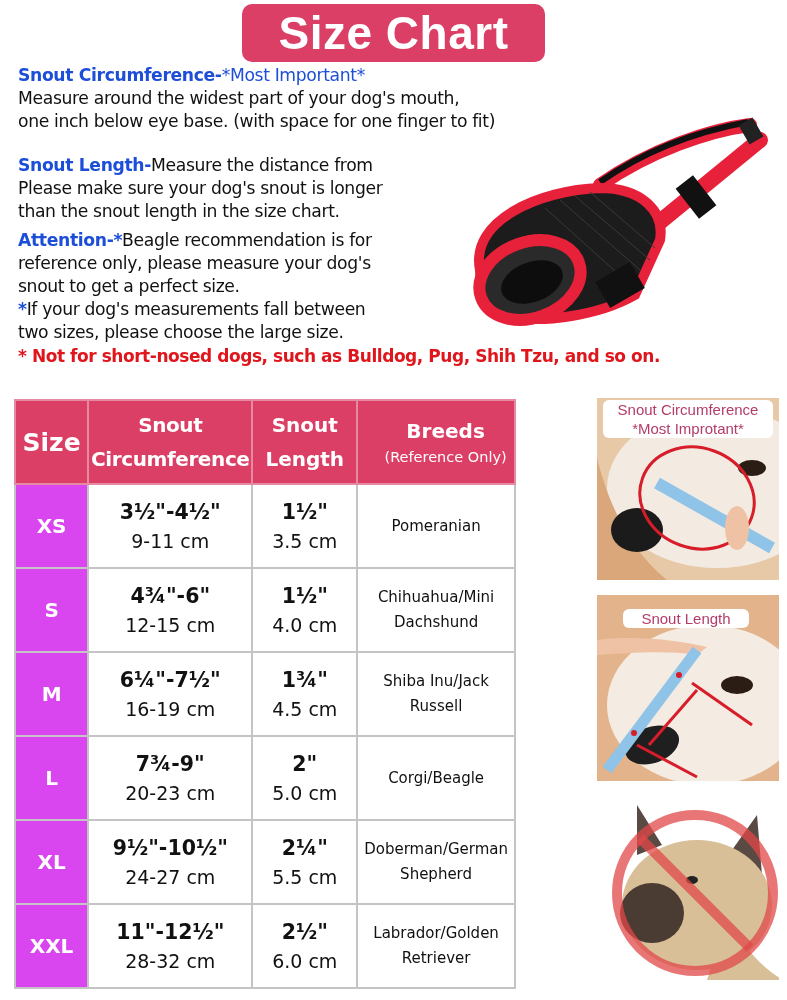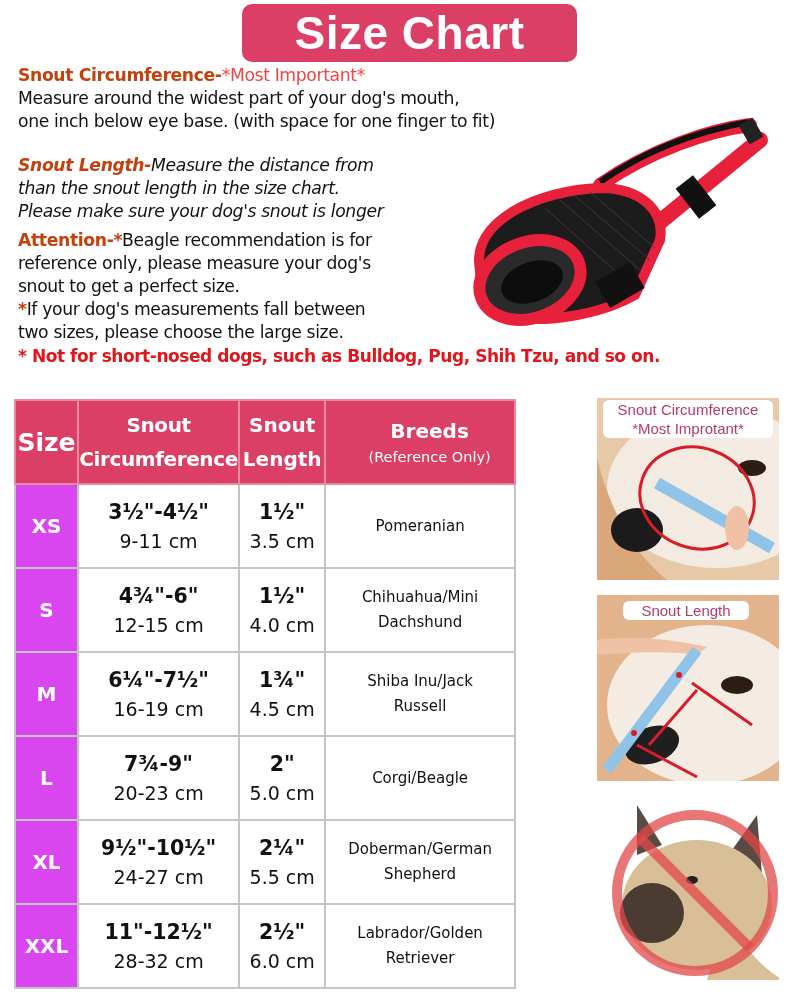--- a/index.html
+++ b/index.html
@@ -1,29 +1,29 @@
 <!DOCTYPE html>
 <html><head>
 <meta charset="utf-8">
 <style>
   * { box-sizing: border-box; margin: 0; padding: 0; }
   html, body { width: 787px; height: 1000px; background: #ffffff; overflow: hidden; }
   body { position: relative; font-family: "DejaVu Sans", "Liberation Sans", sans-serif; color: #111; }
 
   .title-badge {
-    position: absolute; left: 242px; top: 4px; width: 335px; height: 58px;
+    position: absolute; left: 242px; top: 4px; width: 303px; height: 58px;
     background: #dc3f66; border-radius: 10px;
     color: #fff; font-family: "Liberation Sans", sans-serif; font-weight: bold;
     font-size: 46px; line-height: 58px; text-align: center; letter-spacing: 0.5px;
   }
 
   .intro { position: absolute; left: 18px; top: 64px; width: 760px; }
   .intro p { font-size: 17.2px; line-height: 23px; letter-spacing: -0.35px; }
-  .intro .pink { color: #c2410c; font-weight: bold; }
-  .intro .red { color: #ef4444; }
+  .intro .pink { color: #1d4ed8; font-weight: bold; }
+  .intro .red { color: #1d4ed8; }
   .intro .sec { margin-bottom: 6px; }
   .intro .warn { color: #e0161d; font-weight: bold; font-size: 17px; letter-spacing: -0.45px; margin-top: 1px; }
 
   .muzzle { position: absolute; left: 450px; top: 110px; width: 330px; height: 240px; }
 
   table.size-table {
     position: absolute; left: 14px; top: 399px; width: 502px;
     border-collapse: collapse; border: 2px solid #bfbfbf;
   }
   table.size-table td, table.size-table th { border: 2px solid #c4c4c4; text-align: center; vertical-align: middle; }
@@ -37,45 +37,45 @@
   th.col-breed { font-size: 20px; line-height: 30px; padding-left: 19px; }
   th .sub { display: block; font-weight: normal; font-size: 14.5px; line-height: 22px; }
 
   td.size-cell {
     background: #d946ef; color: #fff; font-weight: bold; font-size: 20px;
     border-color: #e58aa2; border-left-color: #bfbfbf;
   }
   table.size-table tr.r td { height: 84px; }
   .inch { display: block; font-weight: bold; font-size: 20.5px; line-height: 30px; }
   .cm { display: block; font-size: 19px; line-height: 28px; }
-  td.breed { font-size: 15px; line-height: 25px; padding: 0 22px; }
+  td.breed { font-size: 15px; line-height: 25px; padding: 0 6px; }
 
   .photo { position: absolute; left: 597px; width: 182px; overflow: hidden; }
   .photo svg { display: block; }
   .photo-label {
     position: absolute; left: 6px; right: 6px; background: #fff; border-radius: 6px;
     color: #b43c69; text-align: center; font-size: 15px; line-height: 19px;
     font-family: "Liberation Sans", sans-serif;
   }
 </style>
 </head>
 <body>
 
 <div class="title-badge">Size Chart</div>
 
 <div class="intro">
   <div class="sec">
     <p><span class="pink">Snout Circumference-</span><span class="red">*Most Important*</span></p>
     <p>Measure around the widest part of your dog's mouth,</p>
     <p>one inch below eye base. (with space for one finger to fit)</p>
   </div>
-  <div class="sec" style="margin-top:21px;font-style:italic;">
+  <div class="sec" style="margin-top:21px;">
     <p><span class="pink">Snout Length-</span><span>Measure the distance from</span></p>
+    <p>Please make sure your dog's snout is longer</p>
     <p>than the snout length in the size chart.</p>
-    <p>Please make sure your dog's snout is longer</p>
   </div>
   <div>
     <p><span class="pink">Attention-</span><span class="pink">*</span><span>Beagle recommendation is for</span></p>
     <p>reference only, please measure your dog's</p>
     <p>snout to get a perfect size.</p>
     <p><span class="pink">*</span><span>If your dog's measurements fall between</span></p>
     <p>two sizes, please choose the large size.</p>
   </div>
   <p class="warn">* Not for short-nosed dogs, such as Bulldog, Pug, Shih Tzu, and so on.</p>
 </div>
@@ -240,21 +240,21 @@
     <ellipse cx="140" cy="90" rx="16" ry="9" fill="#2b1d14"></ellipse>
     <ellipse cx="55" cy="150" rx="28" ry="18" fill="#1f1f1f" transform="rotate(-20 55 150)"></ellipse>
     <path d="M0 45 C 40 40, 80 45, 110 52 L 100 60 C 70 55, 30 58, 0 60 Z" fill="#f0c2a5"></path>
     <path d="M10 175 L 100 55" stroke="#8fc3e8" stroke-width="11"></path>
     <circle cx="82" cy="80" r="3" fill="#d81d2a"></circle>
     <circle cx="37" cy="138" r="3" fill="#d81d2a"></circle>
     <line x1="100" y1="95" x2="52" y2="150" stroke="#d81d2a" stroke-width="3"></line>
     <line x1="95" y1="88" x2="155" y2="130" stroke="#d81d2a" stroke-width="3"></line>
     <line x1="40" y1="150" x2="100" y2="182" stroke="#d81d2a" stroke-width="3"></line>
   </svg>
-  <div class="photo-label" style="top:6px; left:26px; right:30px;">Snout Length</div>
+  <div class="photo-label" style="top:14px; left:26px; right:30px;">Snout Length</div>
 </div>
 
 <div class="photo" style="top:795px; height:185px; background:#fff;">
   <svg width="186" height="185" viewBox="0 0 186 185">
     <path d="M40 10 L 65 50 L 40 60 Z" fill="#5a4a44"></path>
     <path d="M160 20 L 135 55 L 165 80 Z" fill="#5a4a44"></path>
     <ellipse cx="100" cy="110" rx="75" ry="65" fill="#d8bf98"></ellipse>
     <ellipse cx="55" cy="118" rx="32" ry="30" fill="#4a3b33"></ellipse>
     <ellipse cx="95" cy="85" rx="6" ry="4" fill="#222"></ellipse>
     <path d="M130 120 C 150 160, 170 175, 186 185 L 110 185 Z" fill="#d8bf98"></path>

